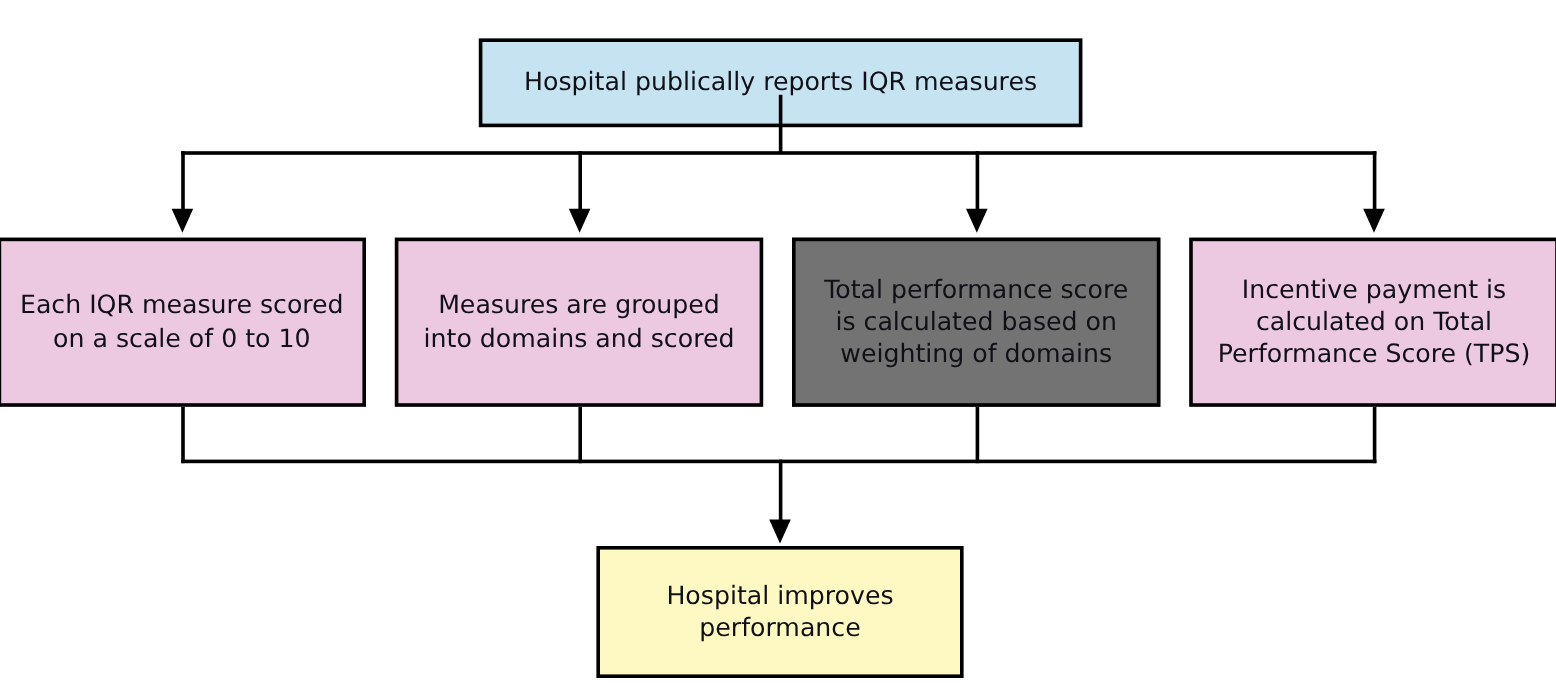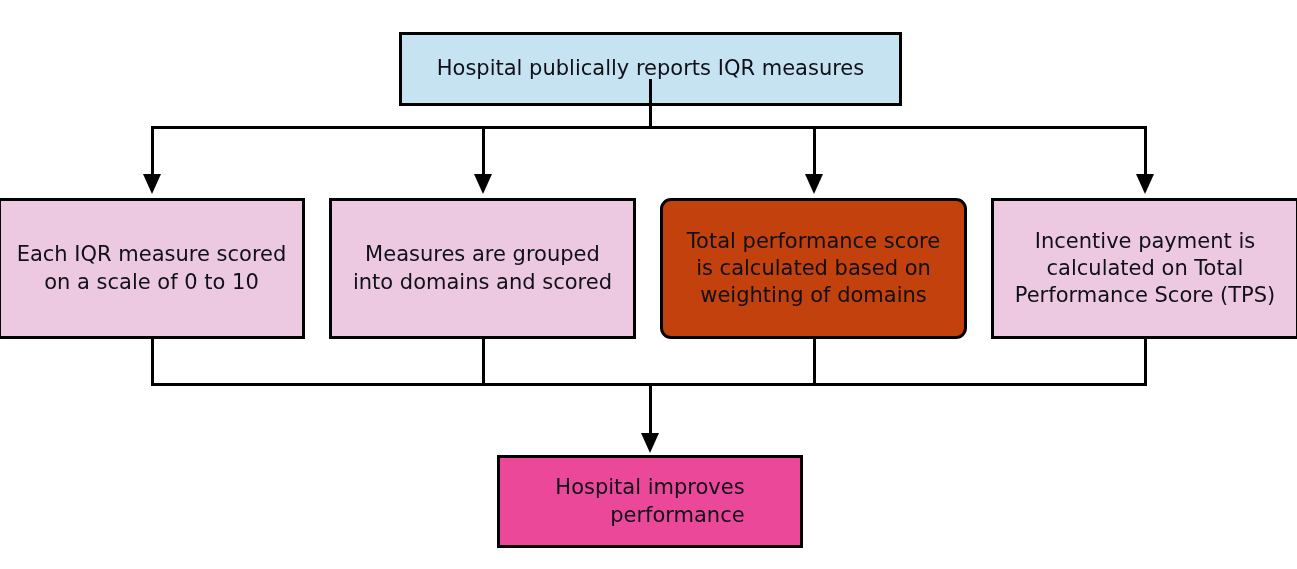--- a/index.html
+++ b/index.html
@@ -72,34 +72,34 @@
 
   <div class="edge edge-v" style="left:1144px; top:126px; height:50px;"></div>
   <div class="arrowhead" style="left:1136px; top:174px;"></div>
 
   <div class="node node-process" style="left: -2px; top: 198px; width: 307px; height: 141px; background: rgb(237, 201, 225);">Each IQR measure scored
 on a scale of 0 to 10</div>
 
   <div class="node node-process" style="left: 329px; top: 198px; width: 307px; height: 141px; background: rgb(237, 201, 225);">Measures are grouped
 into domains and scored</div>
 
-  <div class="node node-process" style="left: 660px; top: 198px; width: 307px; height: 141px; background: #c2410c; border-radius: 11px;">Total performance score
+  <div class="node node-process" style="left: 660px; top: 198px; width: 307px; height: 141px; background: #737373;">Total performance score
 is calculated based on
 weighting of domains</div>
 
   <div class="node node-process" style="left: 991px; top: 198px; width: 308px; height: 141px; background: rgb(237, 201, 225);">Incentive payment is
 calculated on Total
 Performance Score (TPS)</div>
 
   <div class="edge edge-v" style="left:151px; top:339px; height:47px;"></div>
   <div class="edge edge-v" style="left:482px; top:339px; height:47px;"></div>
   <div class="edge edge-v" style="left:813px; top:339px; height:47px;"></div>
   <div class="edge edge-v" style="left:1144px; top:339px; height:47px;"></div>
 
   <div class="edge edge-h" style="left:151px; top:383px; width:996px; height:3px;"></div>
 
   <div class="edge edge-v" style="left:649px; top:383px; height:52px;"></div>
   <div class="arrowhead" style="left:641px; top:433px;"></div>
 
-  <div class="node node-outcome" style="left: 497px; top: 455px; width: 306px; height: 93px; background: #ec4899; text-align: right;">Hospital improves
+  <div class="node node-outcome" style="left: 497px; top: 455px; width: 306px; height: 110px; background: #fef9c3;">Hospital improves
 performance</div>
 
 </div>
 
 </body></html>

